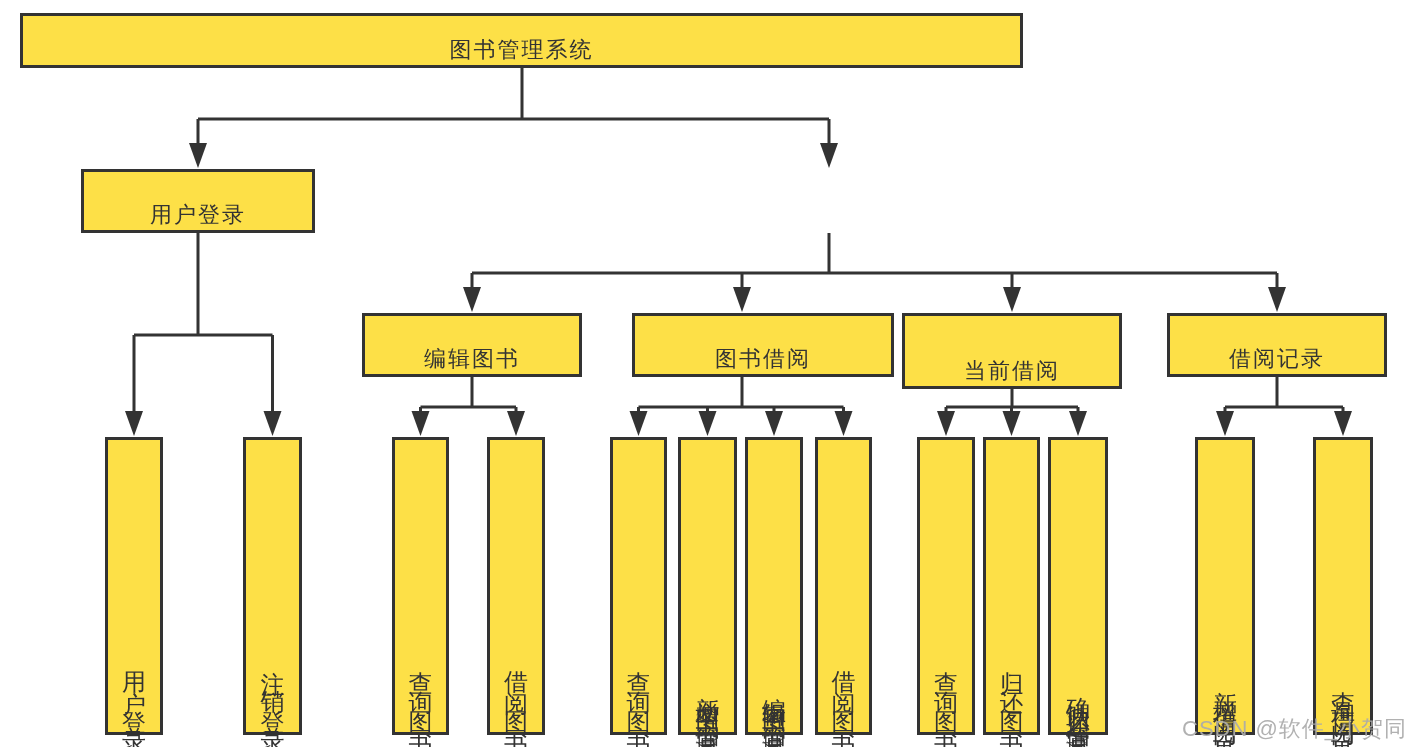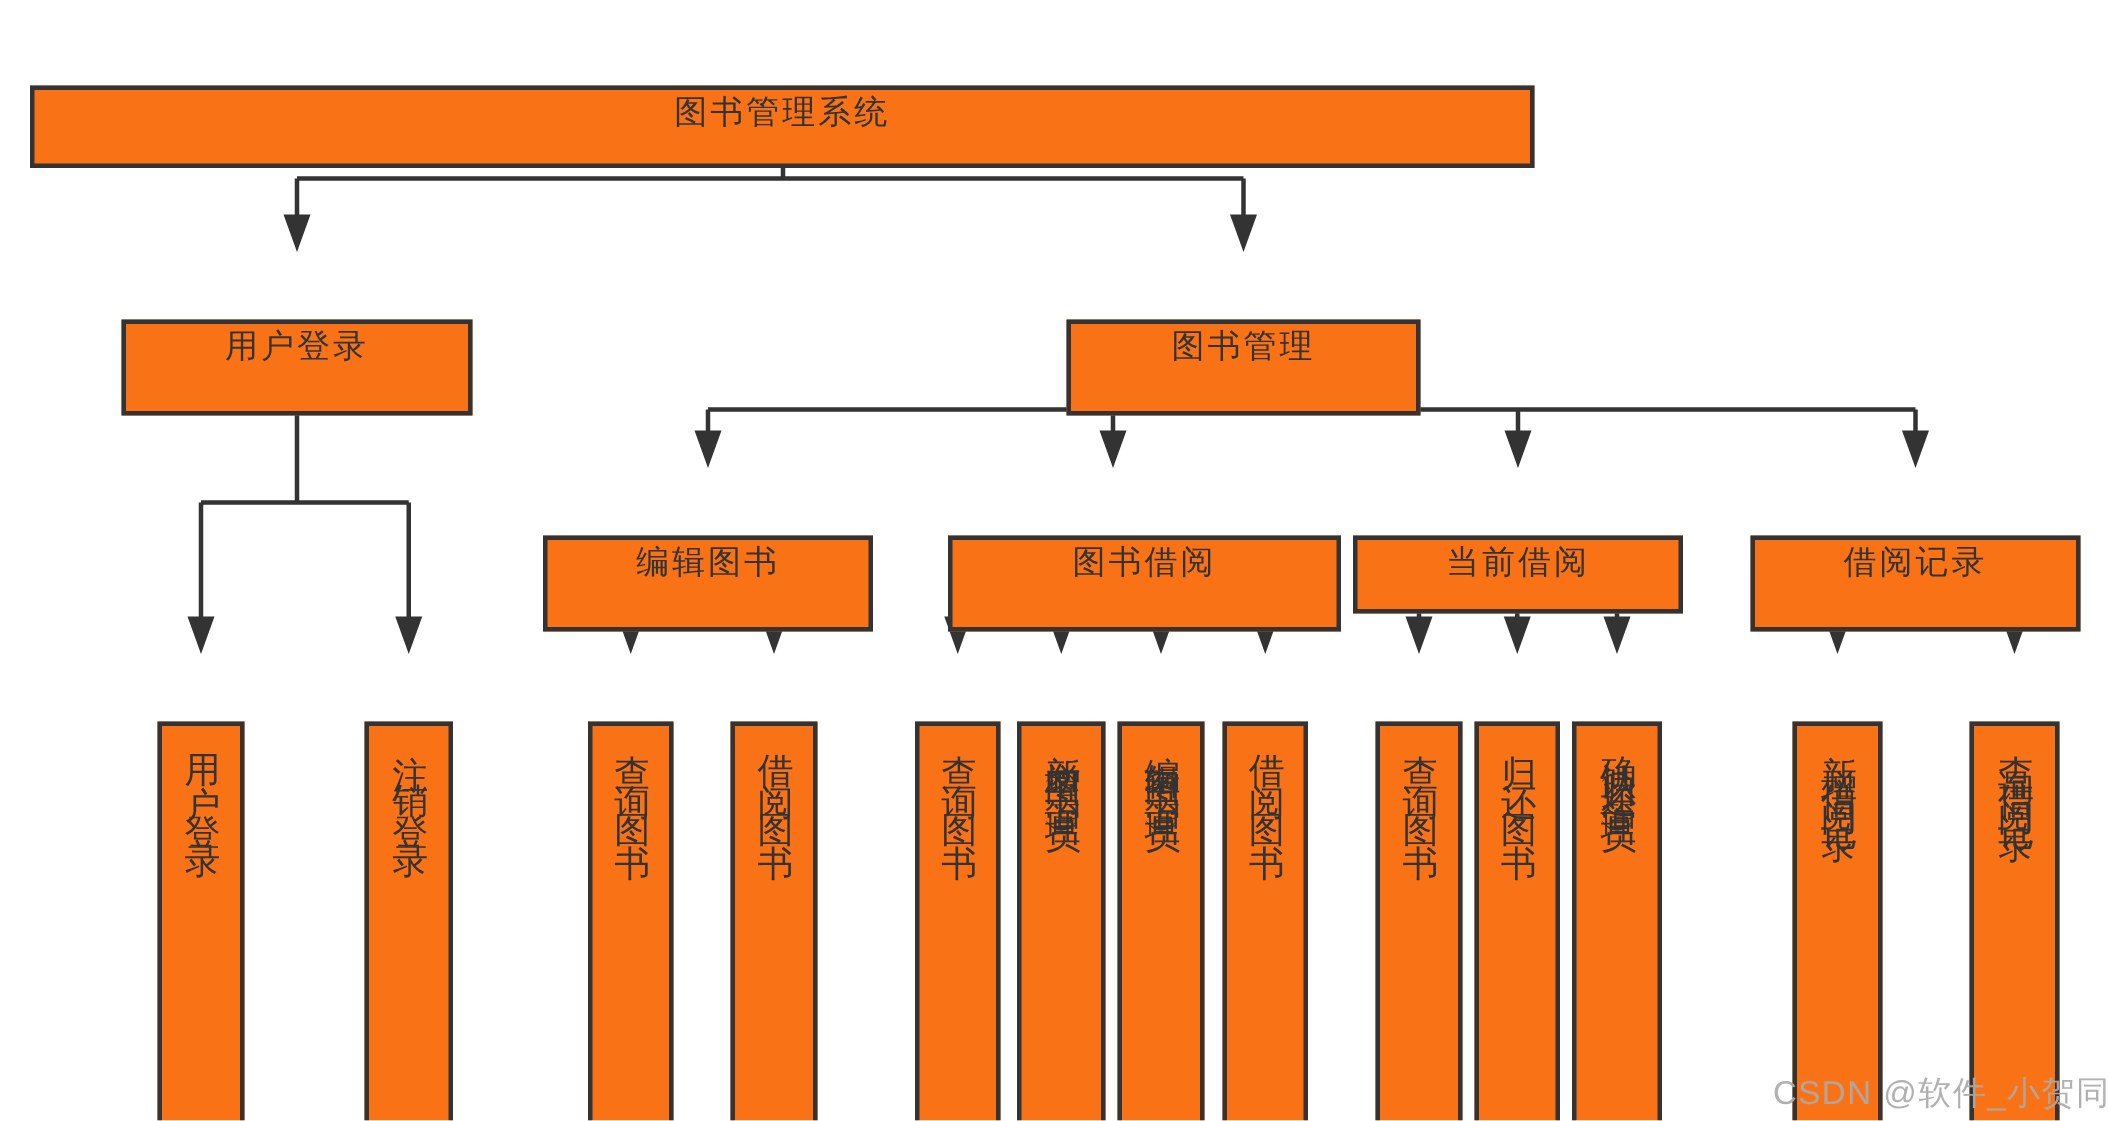--- a/index.html
+++ b/index.html
@@ -5,22 +5,22 @@
   html,body { margin:0; padding:0; background:#ffffff; }
   .canvas {
     position:relative; width:1405px; height:747px;
     background:#ffffff; overflow:hidden;
     font-family:"Liberation Sans","DejaVu Sans",sans-serif;
     color:#333333;
   }
   .wires { position:absolute; left:0; top:0; width:1405px; height:747px; }
   .hbox, .vbox {
     position:absolute; box-sizing:border-box;
-    border:3px solid #333333; background:#f97316;
-    display:flex; align-items:flex-start; justify-content:center;margin-top:44px;
+    border:3px solid #333333; background:#fde047;
+    display:flex; align-items:flex-end; justify-content:center;
   }
   .hbox { font-size:22px; }
   .hbox .lbl { letter-spacing:2px; white-space:nowrap; }
   .vbox { top:437px; height:298px; font-size:24px; }
   .vbox .vtxt {
     writing-mode:vertical-rl; text-orientation:mixed;
     line-height:1.0; white-space:nowrap;
   }
   .ls-wide  .vtxt { letter-spacing:20px; }
   .ls-mid   .vtxt { letter-spacing:10px; }
@@ -72,31 +72,28 @@
     <polygon fill="#333333" stroke="none" points="1334,411 1352,411 1343,436"></polygon>
   </svg>
 
   <div class="hbox" style="left:20px;top:13px;width:1003px;height:55px">
     <span class="lbl">图书管理系统</span>
   </div>
 
   <div class="hbox" style="left:81px;top:169px;width:234px;height:64px">
     <span class="lbl">用户登录</span>
   </div>
-  <div class="hbox" style="left:711px;top:169px;width:236px;height:64px">
-    <span class="lbl">图书管理</span>
-  </div>
 
   <div class="hbox" style="left:362px;top:313px;width:220px;height:64px">
     <span class="lbl">编辑图书</span>
   </div>
   <div class="hbox" style="left:632px;top:313px;width:262px;height:64px">
     <span class="lbl">图书借阅</span>
   </div>
-  <div class="hbox" style="left:902px;top:313px;width:220px;height:52px">
+  <div class="hbox" style="left:902px;top:313px;width:220px;height:76px">
     <span class="lbl">当前借阅</span>
   </div>
   <div class="hbox" style="left:1167px;top:313px;width:220px;height:64px">
     <span class="lbl">借阅记录</span>
   </div>
 
   <div class="vbox ls-wide" style="left:105px;width:58px">
     <span class="vtxt">用户登录</span>
   </div>
   <div class="vbox ls-wide" style="left:243px;width:59px">

